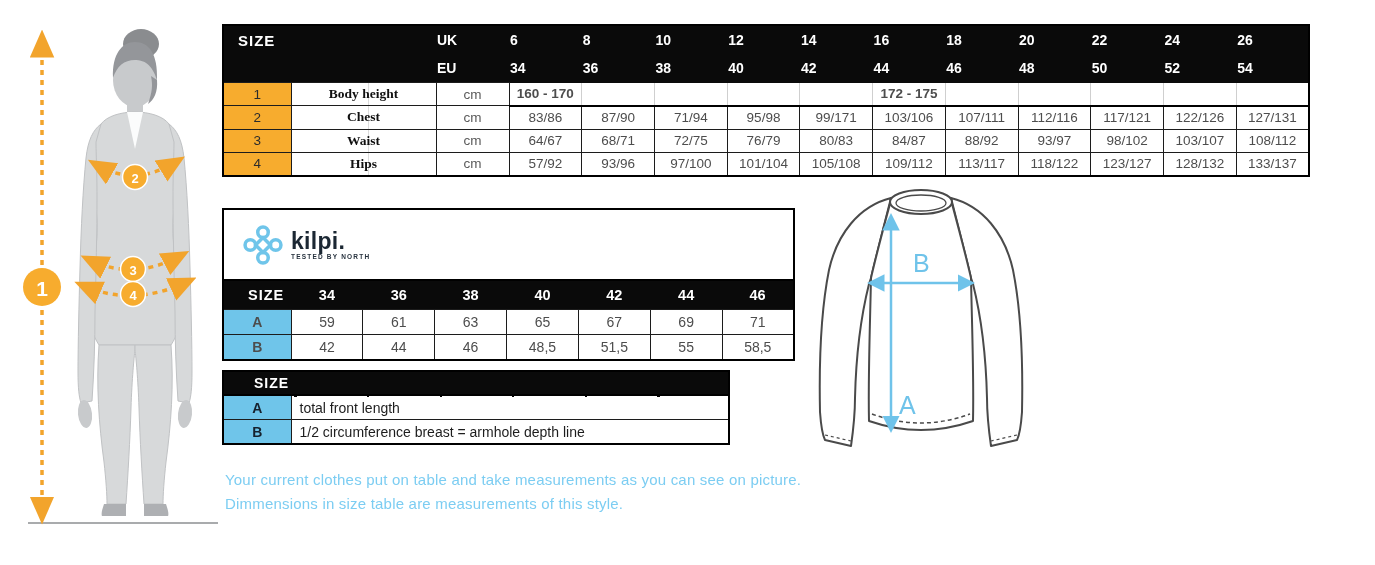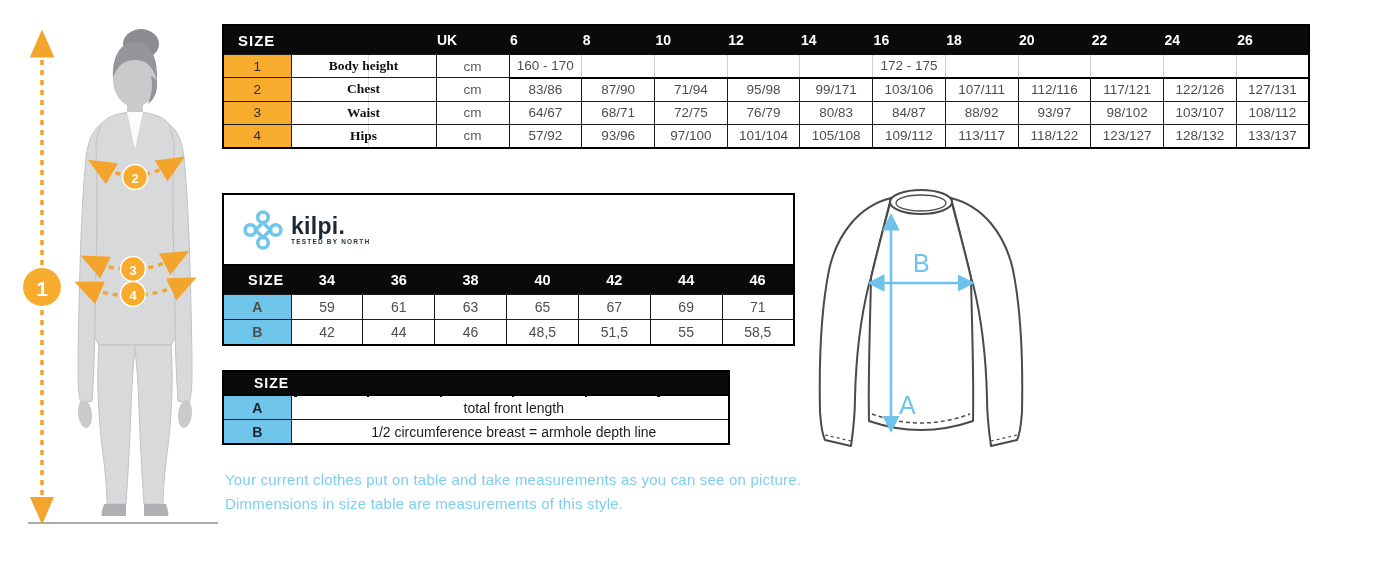--- a/index.html
+++ b/index.html
@@ -15,25 +15,25 @@
   .main-table thead td.size{text-align:left;padding-left:14px;letter-spacing:1px;font-size:15px;}
   .main-table tbody td{height:22px;font-size:13.5px;text-align:center;
        border:1px solid #1c1c1c;padding:0;}
   td.num{background:#F7AC2E;color:#2c2c2c;font-size:14px;}
   td.lbl{text-align:left;padding-left:8px;font-weight:700;color:#101010;font-size:14px;
        background-image:linear-gradient(#dcdcdc,#dcdcdc);
        background-size:1px 100%;background-position:76px 0;background-repeat:no-repeat;font-family:Liberation Serif, serif;}
   td.unit{color:#5a5a5a;border-left:2px solid #000;border-right:2px solid #000;}
   td.val{color:#4d4d4d;}
   tr.light td.val{border-left:1px solid #cfcfcf;border-right:1px solid #cfcfcf;
-       border-top:0;border-bottom:2px solid #000;}
+       border-top:0;border-bottom:2px solid #000;font-weight:bold;}
   td.vleft{text-align:left;padding-left:8px;}
 
   
-  .prod{position:absolute;left:222px;top:193px;width:573px;}
+  .prod{position:absolute;left:222px;top:208px;width:573px;}
   .prod-logo-row{height:69px;border:2px solid #000;border-bottom:0;background:#fff;
        position:relative;display:flex;align-items:center;}
   .brand{display:flex;align-items:center;gap:7px;margin-left:18px;position:relative;z-index:2;}
   .brand-name{font-size:23px;font-weight:800;color:#1b2733;letter-spacing:.3px;line-height:22px;}
   .brand-tag{font-size:6.5px;font-weight:700;letter-spacing:1.2px;color:#27323e;margin-top:1px;}
   .prod-title{position:absolute;left:0;right:0;text-align:center;font-size:17px;font-weight:700;
        color:#272727;letter-spacing:.8px;}
   .prod-title .gap{margin-left:22px;}
   .prod-table{width:573px;border:2px solid #000;}
   .prod-table thead td{background:#0a0a0a;color:#fff;font-weight:700;font-size:14.5px;
@@ -45,21 +45,21 @@
 
   
   .legend{position:absolute;left:222px;top:370px;width:508px;}
   .legend-header{height:24px;background:#0a0a0a;border:2px solid #000;border-bottom:0;
        color:#fff;font-weight:700;font-size:14px;letter-spacing:1px;
        display:flex;align-items:center;padding-left:30px;box-sizing:border-box;}
   .legend-ticks{position:absolute;left:2px;right:2px;top:24px;height:3px;z-index:2;
        background:repeating-linear-gradient(90deg,transparent 0 70.5px,#000 70.5px 72.6px);}
   .legend-table{width:508px;border:2px solid #000;}
   .legend-table td{height:23px;border:1px solid #1c1c1c;padding:0;}
-  .legend-table td.desc{font-size:14px;color:#1d1d1d;text-align:center;padding-left:8px;}
+  .legend-table td.desc{font-size:14px;color:#1d1d1d;text-align:left;padding-left:8px;}
   .legend-table td.ab{text-align:center;}
 
   
   .note{position:absolute;left:225px;color:#7CCDF2;font-size:15px;letter-spacing:.2px;}
   .note1{top:471px;} .note2{top:495px;}
 
   
   .figure-svg{position:absolute;left:0;top:0;}
   .shirt-svg{position:absolute;left:795px;top:188px;}
 </style>
@@ -142,20 +142,35 @@
         <td>8</td>
         <td>10</td>
         <td>12</td>
         <td>14</td>
         <td>16</td>
         <td>18</td>
         <td>20</td>
         <td>22</td>
         <td>24</td>
         <td>26</td>
+      </tr>
+      <tr>
+        <td colspan="2"></td>
+        <td>EU</td>
+        <td>34</td>
+        <td>36</td>
+        <td>38</td>
+        <td>40</td>
+        <td>42</td>
+        <td>44</td>
+        <td>46</td>
+        <td>48</td>
+        <td>50</td>
+        <td>52</td>
+        <td>54</td>
       </tr>
     </thead>
     <tbody>
       <tr class="light">
         <td class="num">1</td>
         <td class="lbl">Body height</td>
         <td class="unit">cm</td>
         <td class="val vleft">160 - 170</td>
         <td class="val"></td>
         <td class="val"></td>

